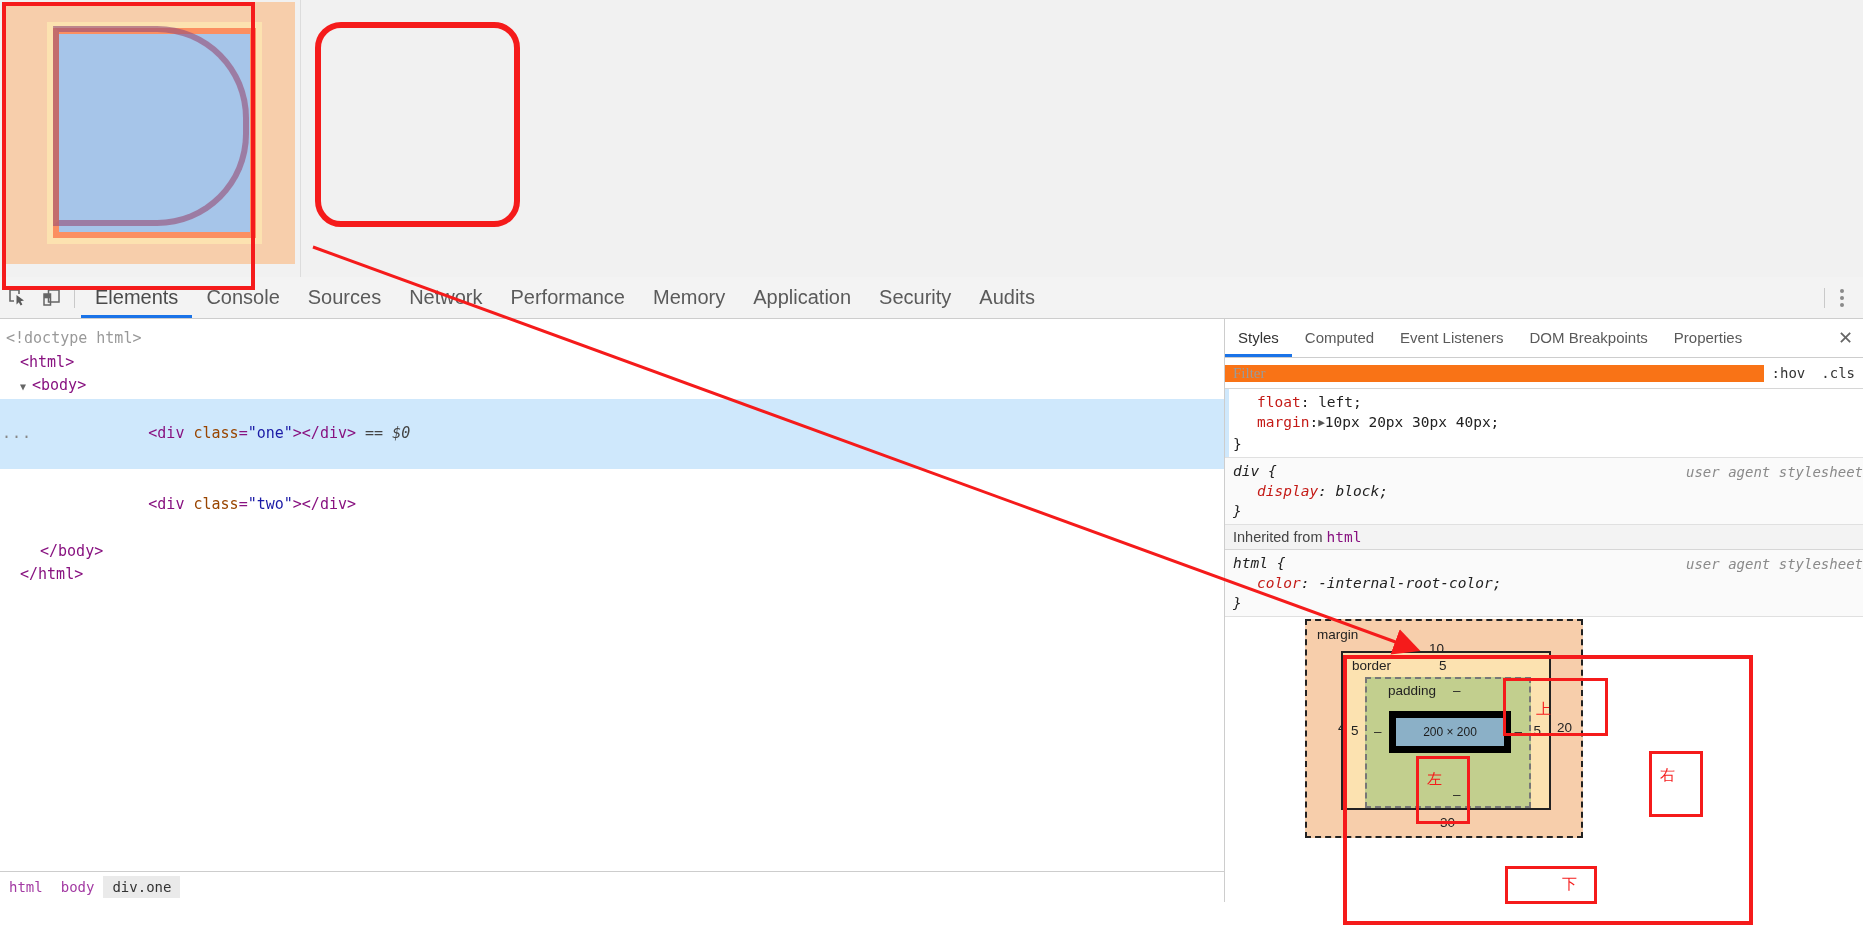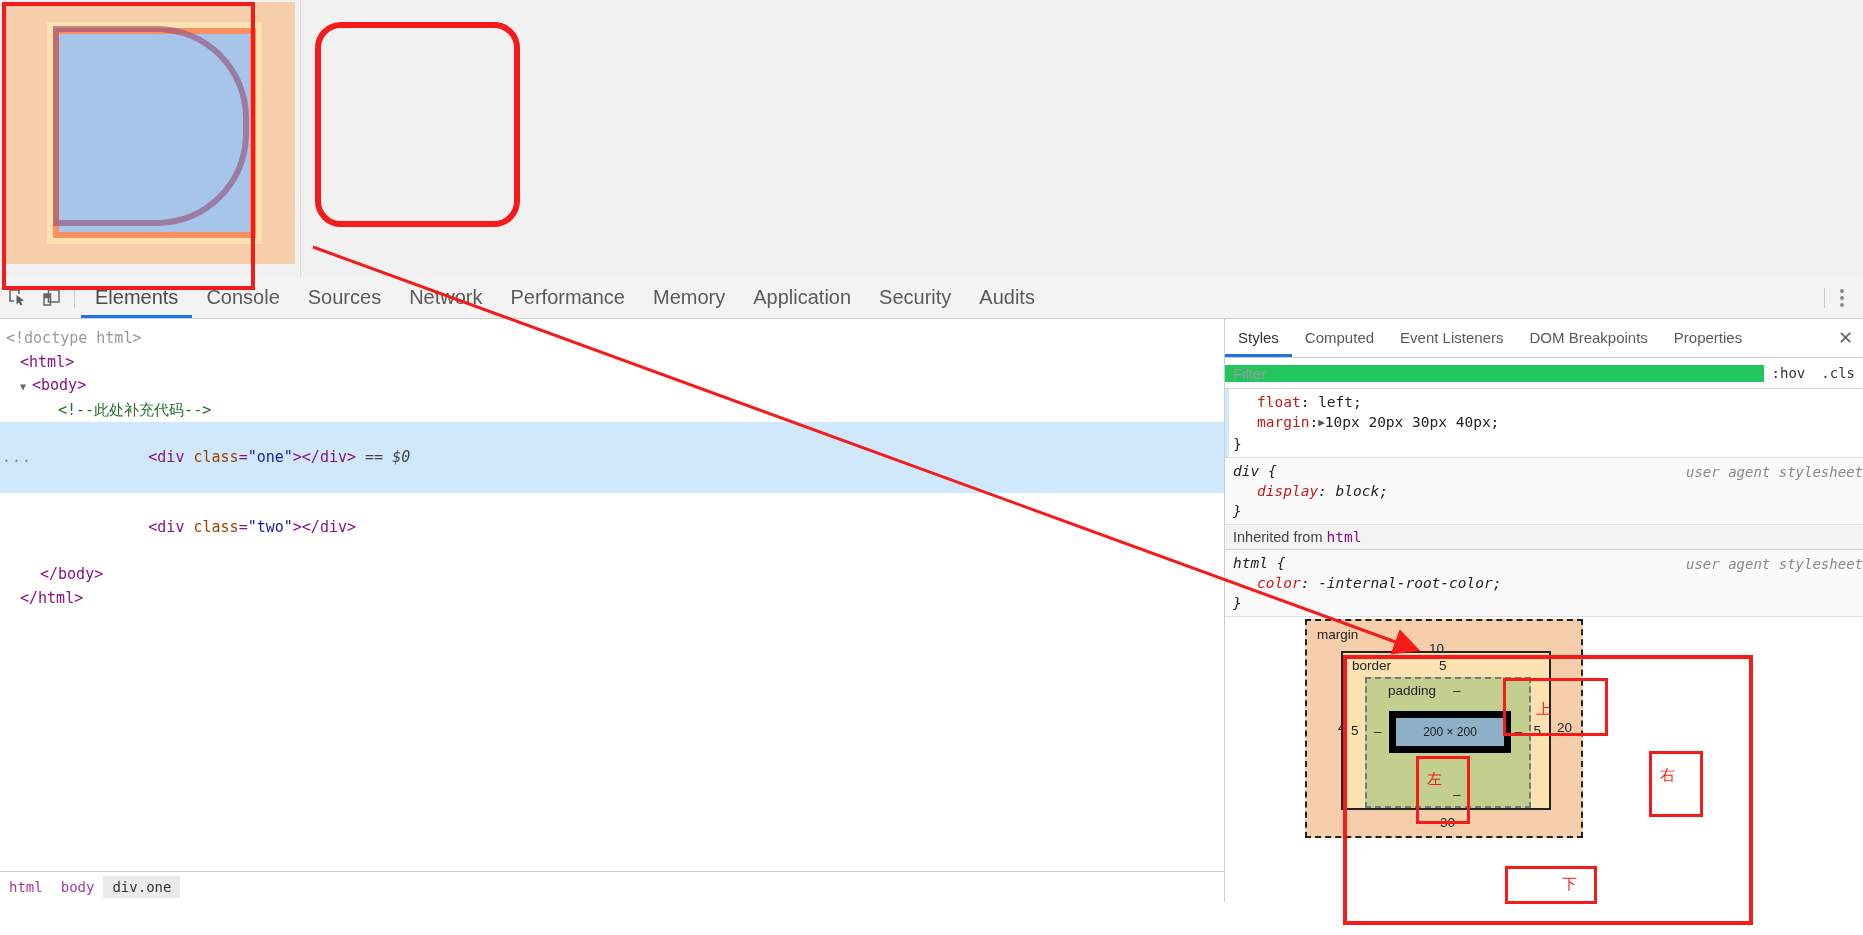--- a/index.html
+++ b/index.html
@@ -97,22 +97,22 @@
 
   
   #styles-pane{flex:1;position:relative;background:#fff;overflow:hidden;}
   #sp-tabs{height:38px;border-bottom:1px solid #cdcdcd;display:flex;align-items:center;background:#fff;}
   .sp-tab{height:38px;line-height:38px;padding:0 13px;font-size:15px;color:#5a5a5a;cursor:pointer;white-space:nowrap;}
   .sp-tab.active{color:#333;box-shadow:inset 0 -3px 0 #1a73e8;}
   #sp-close{margin-left:auto;padding:0 10px;font-size:18px;color:#666;cursor:pointer;}
 
   #sp-filter{height:30px;border-bottom:1px solid #d6d6d6;display:flex;align-items:center;background:#fff;}
   #sp-filter-input{
-    flex:1;border:none;outline:none;background:#22c55e;font-size:15px;color:#333;
-    padding:0 8px;font-family:Liberation Sans, sans-serif;
+    flex:1;border:none;outline:none;background:#f97316;font-size:15px;color:#333;
+    padding:0 8px;font-family:Liberation Serif, serif;
   }
   #sp-filter-input::placeholder{color:#9a9a9a;}
   .sp-ptog{font-family:"DejaVu Sans Mono",monospace;font-size:14px;color:#333;padding:0 8px;cursor:pointer;}
 
   .css-block{
     font-family:"DejaVu Sans Mono","Liberation Mono",monospace;
     font-size:14.5px;line-height:20px;color:#222;position:relative;
     padding:3px 0 3px 8px;border-bottom:1px solid #e0e0e0;
   }
   .css-block.ua{background:#fafafa;font-style:italic;}
@@ -209,21 +209,20 @@
     </div>
   </div>
 
   <div id="dt-main">
 
     <div id="dom-pane">
       <div id="dom-tree">
         <div class="dnode doctype"><span>&lt;!doctype html&gt;</span></div>
         <div class="dnode tag"><span>&lt;html&gt;</span></div>
         <div class="dnode ind1"><span class="tri">▼</span><span class="tag">&lt;body&gt;</span></div>
-        <div class="dnode ind3 comment"><span>&lt;!--此处补充代码--&gt;</span></div>
         <div class="dnode ind3 sel">
           <span class="ellip">...</span><span class="punct">&lt;</span><span class="tag">div </span><span class="attr">class</span><span class="punct">=</span><span class="val">"one"</span><span class="punct">&gt;&lt;/</span><span class="tag">div</span><span class="punct">&gt;</span><span class="dollar"> </span><span class="dollar">== $0</span>
         </div>
         <div class="dnode ind3">
           <span class="punct">&lt;</span><span class="tag">div </span><span class="attr">class</span><span class="punct">=</span><span class="val">"two"</span><span class="punct">&gt;&lt;/</span><span class="tag">div</span><span class="punct">&gt;</span>
         </div>
         <div class="dnode ind2 tag"><span>&lt;/body&gt;</span></div>
         <div class="dnode tag"><span>&lt;/html&gt;</span></div>
       </div>
 

